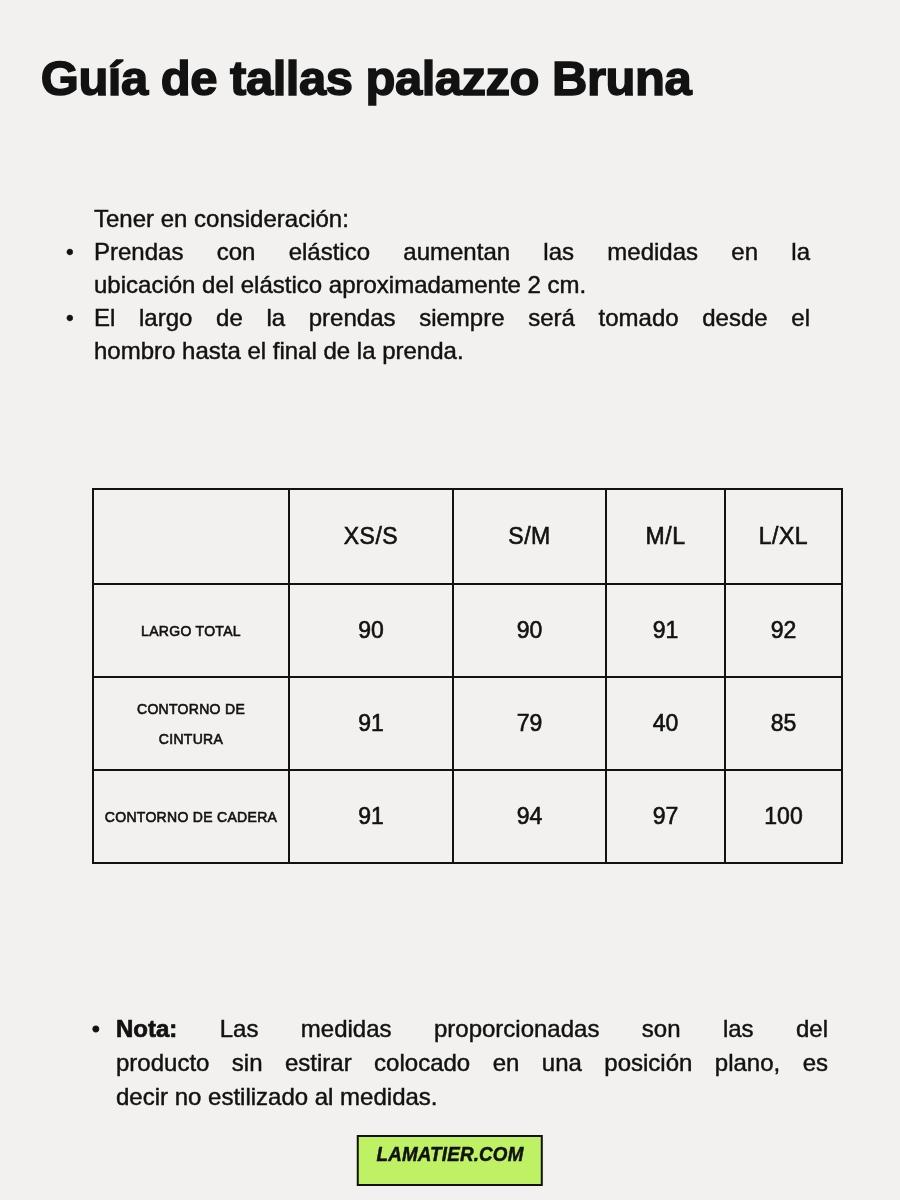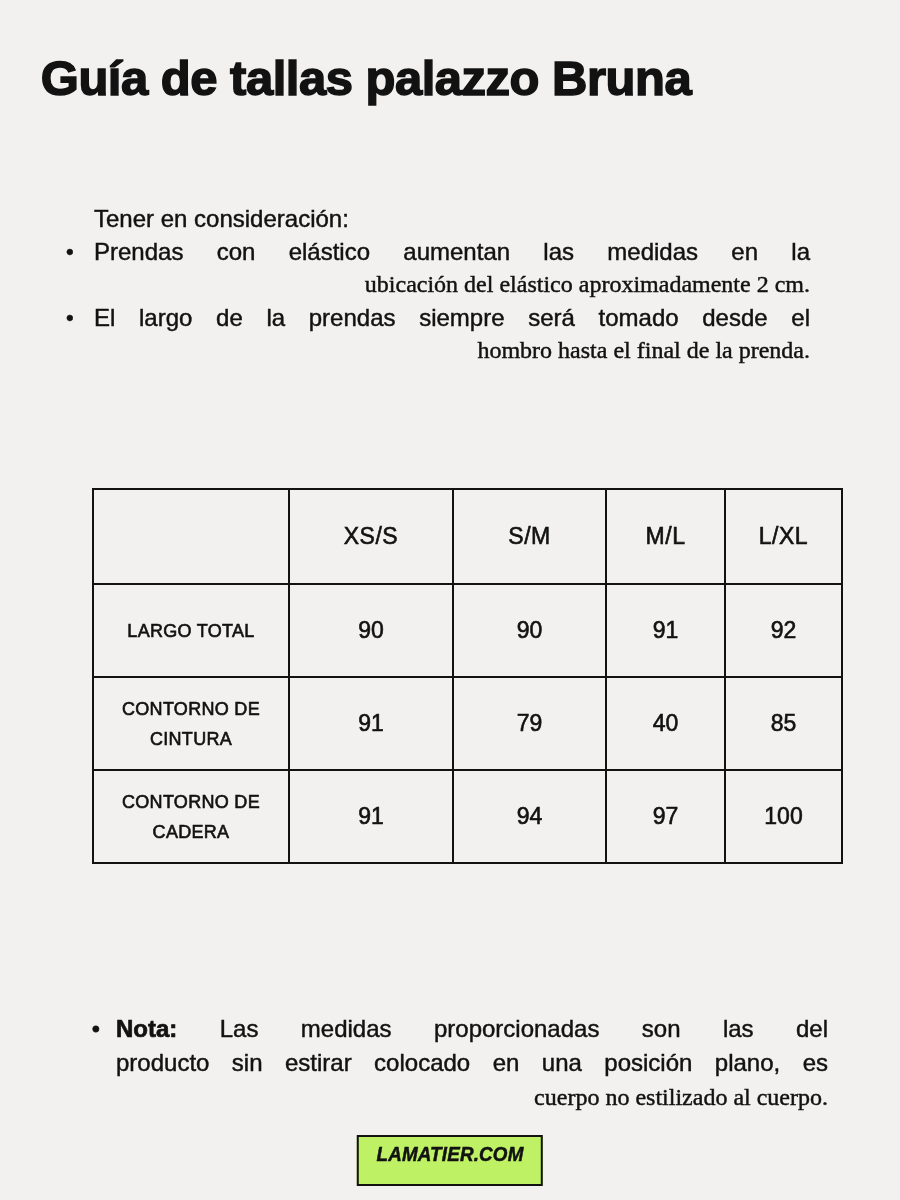--- a/index.html
+++ b/index.html
@@ -43,21 +43,21 @@
   }
   .intro { padding-left: 28px; }
   .bullet-row { display: flex; }
   .bullet-glyph {
     flex: 0 0 28px;
     width: 28px;
     font-size: 22px;
   }
   .bullet-text { flex: 1 1 auto; min-width: 0; }
   .jline { text-align: justify; text-align-last: justify; }
-  .lline { text-align: right; font-family: Liberation Serif, serif; }
+  .lline { text-align: left; }
 
   
   .size-table {
     position: absolute;
     top: 488px;
     left: 92px;
     width: 749px;
     border-collapse: collapse;
     table-layout: fixed;
     -webkit-text-stroke: 0.6px #121212;
@@ -71,21 +71,21 @@
   }
   .size-table col.c1 { width: 196px; }
   .size-table col.c2 { width: 164px; }
   .size-table col.c3 { width: 153px; }
   .size-table col.c4 { width: 119px; }
   .size-table col.c5 { width: 117px; }
   .size-table tr.hdr    { height: 95px; }
   .size-table tr.datarow { height: 93px; }
   .size-table th { font-size: 23px; letter-spacing: 0.5px; margin-top: 48px; }
   .size-table td.rowlabel {
-    font-size: 18px;
+    font-size: 14px;
     line-height: 30px;
     padding: 0 10px;
     letter-spacing: 0.3px;
     border-radius: 17px;
   }
   .size-table td.val { font-size: 23px; }
 
   
   .note {
     position: absolute;
@@ -187,21 +187,21 @@
       </tr>
     </tbody>
   </table>
 
   <div class="note">
     <div class="bullet-row">
       <span class="bullet-glyph">•</span>
       <div class="bullet-text">
         <div class="jline"><span class="note-label">Nota:</span><span> Las medidas proporcionadas son las del</span></div>
         <div class="jline">producto sin estirar colocado en una posición plano, es</div>
-        <div class="lline">cuerpo no estilizado al cuerpo.</div>
+        <div class="lline">decir no estilizado al medidas.</div>
       </div>
     </div>
   </div>
 
   <div class="brand-box">
     <span class="brand-text">LAMATIER.COM</span>
   </div>
 
 </div>
 

